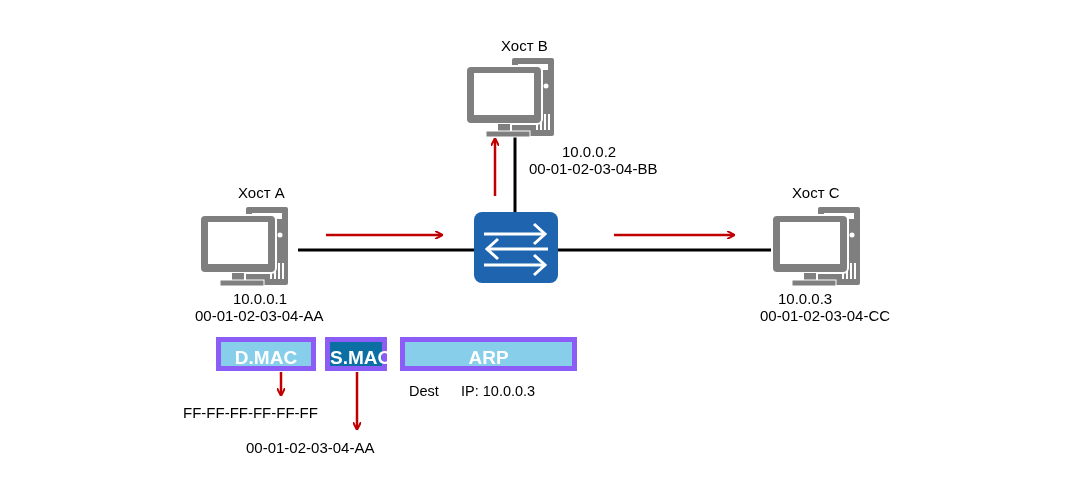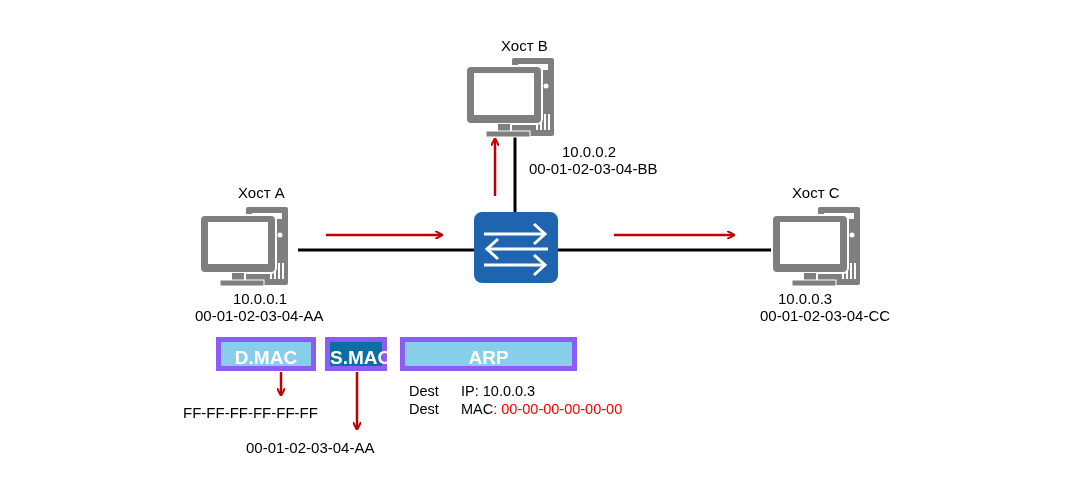--- a/index.html
+++ b/index.html
@@ -81,14 +81,13 @@
 
 <div class="seg" style="left:216px; width:100px; background:#87CEEB;">D.MAC</div>
 <div class="seg" style="left:325px; width:62px; background:#0B6FA4;">S.MAC</div>
 <div class="seg" style="left:400px; width:177px; background:#87CEEB;">ARP</div>
 
 <div class="lbl" style="left:183px; top:404px;">FF-FF-FF-FF-FF-FF</div>
 <div class="lbl" style="left:246px; top:439px;">00-01-02-03-04-AA</div>
 
 <div class="arp-info">
   <span class="row"><span class="k1">Dest</span><span>IP: </span><span>10.0.0.3</span></span>
-  <span class="row"><span class="k1">Dest</span><span>MAC</span><span class="red">: 00-00-00-00-00-00</span></span>
 </div>
 
 </body></html>

